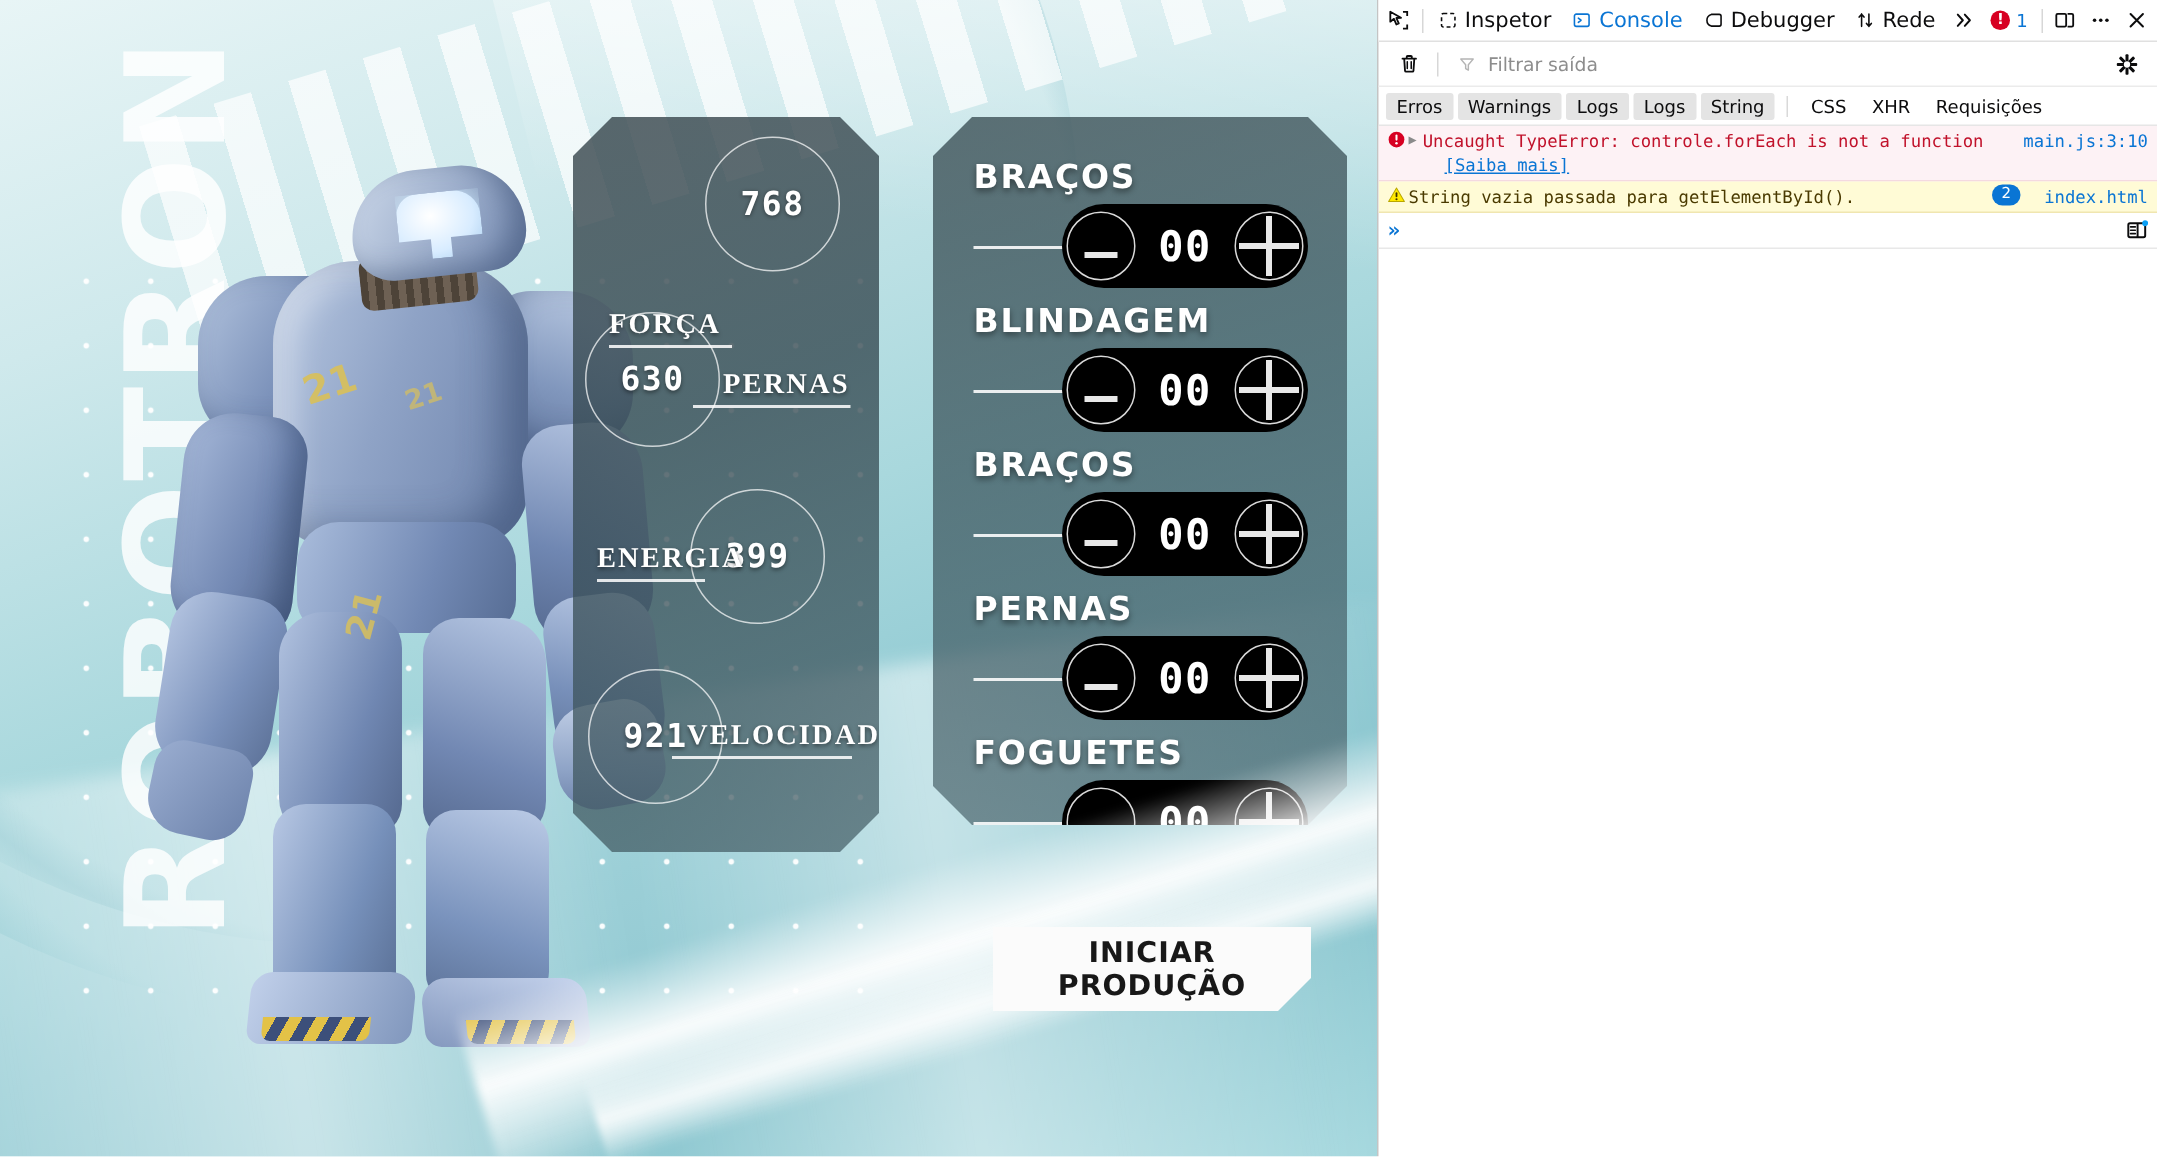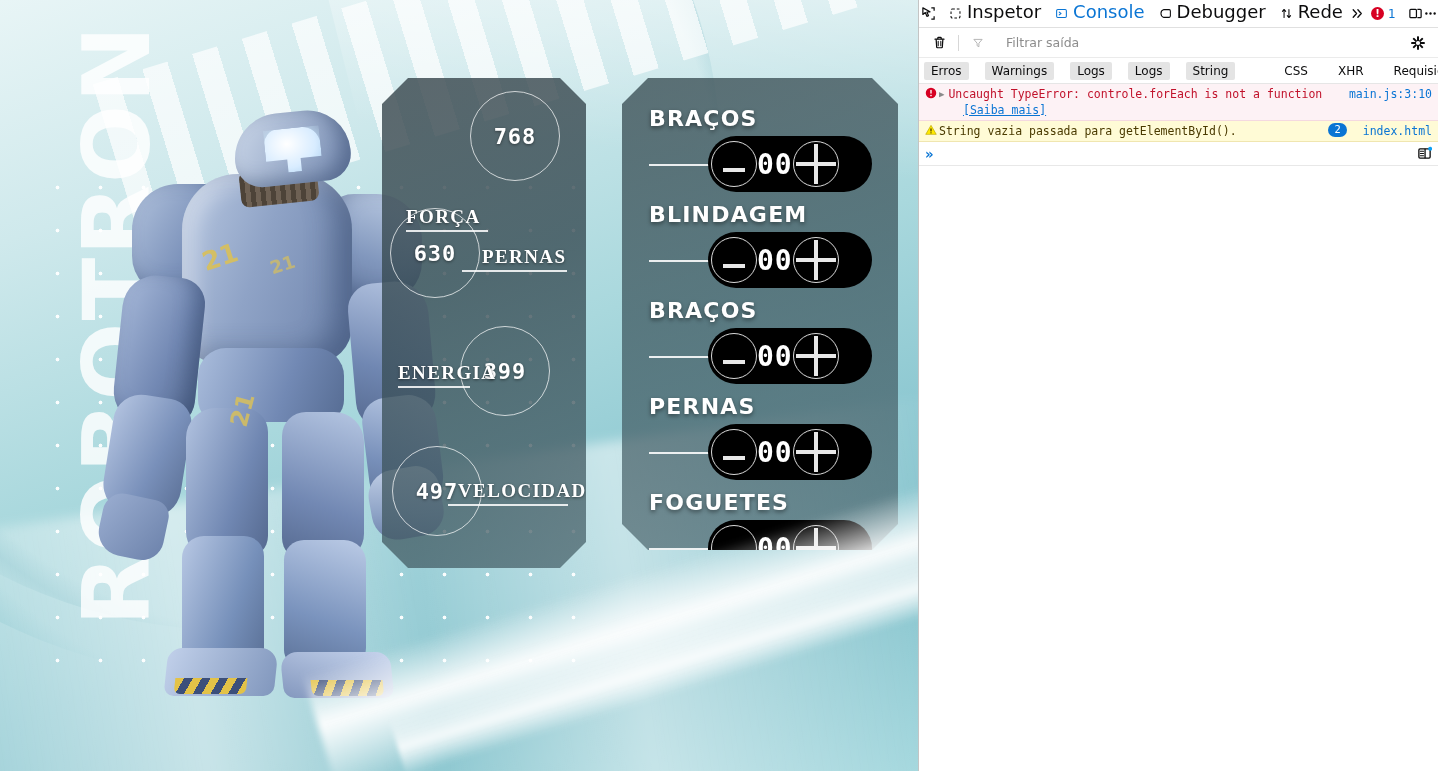--- a/index.html
+++ b/index.html
@@ -245,21 +245,21 @@
   .ctrl-name {
     position:absolute; left:27px; top:0;
     color:#fff; font-family:"DejaVu Sans", sans-serif; font-weight:700;
     font-size:22px; letter-spacing:1.2px;
     text-shadow:0 2px 4px rgba(0,0,0,.45);
   }
   .ctrl-line { position:absolute; left:27px; top:58px; width:70px; height:1.6px; background:rgba(255,255,255,.88); }
   .stepper {
     position:absolute; left:86px; top:30px; width:164px; height:56px;
     background:#000; border-radius:28px;
-    display:flex; align-items:center; 
+    display:flex; align-items:center; justify-content:space-between;
     padding:0 3px;
   }
   .step-btn {
     width:46px; height:46px; border-radius:50%;
     border:1.6px solid rgba(235,235,235,.92);
     background:transparent; position:relative; cursor:pointer;
     flex:0 0 auto;
   }
   .step-btn::before {
     content:""; position:absolute; left:50%; top:50%;
@@ -297,47 +297,47 @@
     height:28px; display:flex; align-items:center;
     border-bottom:1px solid #e0e0e0; padding:0 2px; gap:0;
     flex:0 0 auto; background:#fff;
   }
   .dt-icon-btn {
     width:32px; height:26px; display:flex; align-items:center; justify-content:center;
     cursor:pointer; color:#0c0c0d;
   }
   .dt-sep { width:1px; height:16px; background:#d7d7d7; margin:0 3px; }
   .dt-tab {
-    display:flex; gap:5px; padding:0 7px; height:26px;
-    font-size:18px; color:#0c0c0d; cursor:pointer; white-space:nowrap;
+    display:flex; align-items:center; gap:5px; padding:0 7px; height:26px;
+    font-size:14px; color:#0c0c0d; cursor:pointer; white-space:nowrap;
   }
   .dt-tab.active { color:#0a75d4; }
   .dt-tab.active .tb-ico { color:#0a75d4; }
   .tb-ico { display:inline-flex; align-items:center; }
   .dt-spacer { flex:1 1 auto; }
   .err-count { display:flex; align-items:center; gap:4px; font-size:12px; color:#0a75d4; padding:0 6px; cursor:pointer; }
   .err-dot { width:13px; height:13px; border-radius:50%; background:#d70022; color:#fff;
              font-size:10px; font-weight:700; display:flex; align-items:center; justify-content:center; }
 
   .dt-filterbar {
     height:30px; display:flex; align-items:center; gap:0;
     border-bottom:1px solid #ebebeb; padding:0 4px; flex:0 0 auto;
   }
   .filter-input-wrap {
-    flex:1 1 auto; display:flex; align-items:center; gap:22px;
+    flex:1 1 auto; display:flex; align-items:center; gap:8px;
     height:22px; padding:0 6px; margin:12px 4px;
   }
   .filter-input {
     border:none; outline:none; background:transparent; flex:1;
     font-size:12.5px; color:#0c0c0d; font-family:"DejaVu Sans", sans-serif;
   }
   .filter-input::placeholder { color:#8d8d8d; }
 
   .dt-filters {
-    height:26px; display:flex; align-items:center; gap:16px;
+    height:26px; display:flex; align-items:center; gap:3px;
     border-bottom:1px solid #e6e6e6; padding:0 5px; flex:0 0 auto;text-align:center;
   }
   .chip {
     font-size:12px; padding:2px 7px; border-radius:2px; cursor:pointer;
     color:#0c0c0d; background:transparent;
   }
   .chip.on { background:#e4e4e4; }
   .chip-sep { width:1px; height:14px; background:#d9d9d9; margin:0 5px; }
 
   .console-body { flex:1 1 auto; overflow:hidden; font-family:"DejaVu Sans Mono", monospace; }
@@ -433,21 +433,21 @@
       <div>
         <div class="stat-circle" style="left:78px; top:248px;">
           <span class="stat-value">399</span>
         </div>
         <div class="stat-label" style="left:16px; top:284px;">ENERGIA</div>
         <div class="stat-line" style="left:16px; top:308px; width:72px;"></div>
       </div>
 
       <div>
         <div class="stat-circle" style="left:10px; top:368px;">
-          <span class="stat-value">497</span>
+          <span class="stat-value">921</span>
         </div>
         <div class="stat-label" style="left:76px; top:402px;">VELOCIDADE</div>
         <div class="stat-line" style="left:66px; top:426px; width:120px;"></div>
       </div>
     </div>
 
     <div class="ctrl-panel">
 
       <div class="ctrl-item">
         <div class="ctrl-name">BRAÇOS</div>
@@ -497,20 +497,23 @@
           <span class="step-val">00</span>
           <button class="step-btn plus"></button>
         </div>
       </div>
 
     </div>
 
     <div class="diag-beam"></div>
     <div class="diag-beam2"></div>
 
+    <button class="produce-btn">
+      <span>INICIAR PRODUÇÃO</span>
+    </button>
   </div>
 
   <div class="devtools">
 
     <div class="dt-toolbar">
       <div class="dt-icon-btn" title="picker">
         <svg width="15" height="15" viewBox="0 0 16 16">
           <path d="M2 2 L2 9 L4.6 7 L6.3 11 L8 10.3 L6.3 6.4 L9.6 6.2 Z" fill="none" stroke="#0c0c0d" stroke-width="1.3" stroke-linejoin="round"></path>
           <path d="M11 2h3v3" fill="none" stroke="#0c0c0d" stroke-width="1.3"></path>
           <path d="M14 11v3h-3" fill="none" stroke="#0c0c0d" stroke-width="1.3"></path>

